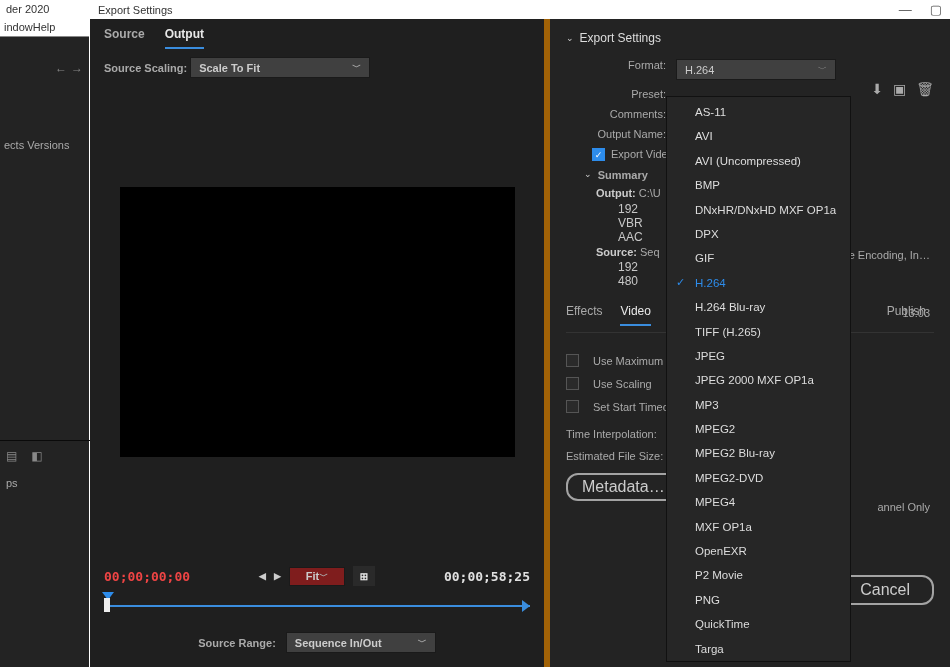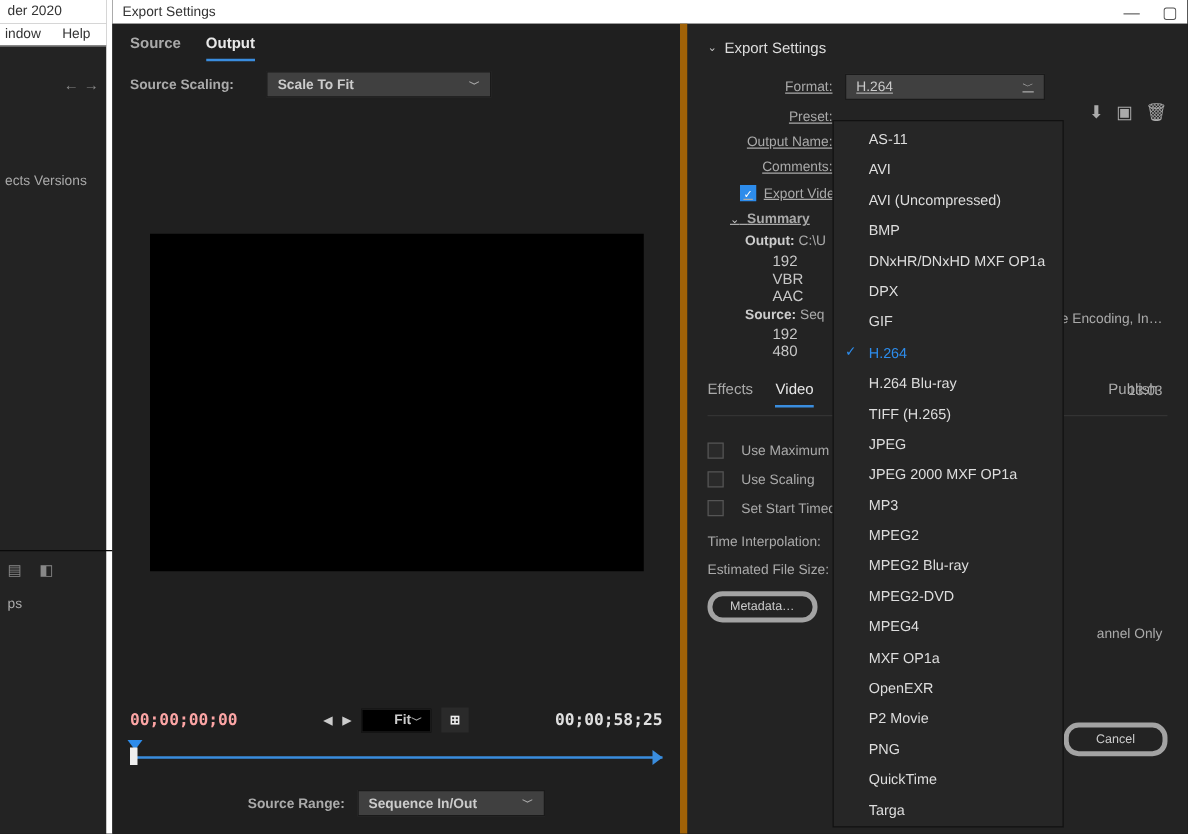--- a/index.html
+++ b/index.html
@@ -1,80 +1,80 @@
 <!DOCTYPE html>
 <html><head>
 <meta charset="utf-8">
 <style>
 * { margin: 0; padding: 0; box-sizing: border-box; font-family: 'Segoe UI', Tahoma, sans-serif; }
 body { background: #232323; color: #c8c8c8; font-size: 12px; width: 950px; height: 667px; overflow: hidden; position: relative; }
 
 
-.frag-left { position: absolute; left: 0; top: 0; width: 90px; height: 667px; background: #232323; border-right: 5px solid #ffffff; }
+.frag-left { position: absolute; left: 0; top: 0; width: 90px; height: 667px; background: #232323; border-right: 1px solid #ffffff; }
 .frag-left-title { background: #fff; color: #333; padding: 3px 6px; font-size: 11px; height: 19px; }
-.frag-left-menu { background: #fff; color: #333; padding: 2px 4px; font-size: 11px; border-bottom: 1px solid #888; height: 18px; display: flex; gap: 17px; }
+.frag-left-menu { background: #fff; color: #333; padding: 2px 4px; font-size: 11px; border-bottom: 1px solid #888; height: 18px; display: flex; gap: 0; }
 .frag-arrows { display: flex; gap: 4px; padding: 24px 6px; justify-content: flex-end; font-size: 12px; color: #888; }
 .frag-versions { color: #aaa; font-size: 11px; padding: 40px 4px 0 4px; }
 
 
 .win { position: absolute; left: 90px; top: 0; width: 860px; height: 667px; background: #1f1f1f; }
 .win-titlebar { background: #fff; height: 19px; display: flex; align-items: center; padding: 0 8px; color: #333; font-size: 11px; justify-content: space-between; }
 .win-titlebar-buttons { display: flex; gap: 18px; align-items: center; font-size: 13px; color: #555; }
 .win-body { display: flex; height: calc(100% - 19px); }
 
 
 .left-panel { width: 460px; background: #1f1f1f; border-right: 6px solid #a16207; display: flex; flex-direction: column; font-weight: bold; }
 .tabs { display: flex; gap: 20px; padding: 8px 14px 0 14px; font-size: 12px; color: #aaa; }
 .tab { padding-bottom: 6px; cursor: pointer; }
 .tab.active { color: #e8e8e8; border-bottom: 2px solid #3a8dde; }
-.scaling-row { display: flex; align-items: center; gap: 26px; padding: 8px 14px; font-size: 11px; color: #aaa; text-align: center; }
+.scaling-row { display: flex; align-items: center; gap: 3px; padding: 8px 14px; font-size: 11px; color: #aaa; text-align: center; }
 .dropdown { background: #404040; border: 1px solid #1a1a1a; color: #ccc; padding: 3px 8px; display: flex; align-items: center; justify-content: space-between; min-width: 180px; font-size: 11px; }
 .chevron { font-size: 9px; color: #aaa; }
 .preview-area { flex: 1; display: flex; align-items: center; justify-content: center; padding: 24px; }
 .preview-box { background: #000; width: 395px; height: 270px; }
 
 .timecode-row { display: flex; align-items: center; justify-content: space-between; padding: 8px 14px; font-size: 12px; }
-.tc-left { color: #fca5a5; font-family: monospace; font-size: 13px; }
+.tc-left { color: #ef4444; font-family: monospace; font-size: 13px; }
 .tc-mid { display: flex; align-items: center; gap: 8px; }
 .tc-right { color: #e0e0e0; font-family: monospace; font-size: 13px; }
-.dropdown-sm { background: #000000; border: 1px solid #1a1a1a; color: #ccc; padding: 2px 6px; display: flex; align-items: center; justify-content: flex-end; min-width: 56px; font-size: 11px; }
+.dropdown-sm { background: #7f1d1d; border: 1px solid #1a1a1a; color: #ccc; padding: 2px 6px; display: flex; align-items: center; justify-content: center; min-width: 56px; font-size: 11px; }
 .icon-btn { width: 22px; height: 20px; background: #2a2a2a; display: flex; align-items: center; justify-content: center; color: #eee; font-size: 10px; }
 .tri { font-size: 9px; color: #ccc; }
 
 .slider-track { margin: 4px 14px 12px 14px; position: relative; height: 16px; }
 .slider-line { position: absolute; left: 0; right: 0; top: 7px; height: 2px; background: #3a8dde; }
 .slider-tick-l { position: absolute; left: 0; top: 0; width: 6px; height: 14px; background: #eee; }
 .slider-tick-r { position: absolute; right: 0; top: 2px; width: 0; height: 0; border-top: 6px solid transparent; border-bottom: 6px solid transparent; border-left: 8px solid #3a8dde; }
 .slider-head { position: absolute; left: -2px; top: -6px; width: 0; height: 0; border-left: 6px solid transparent; border-right: 6px solid transparent; border-top: 8px solid #2d8ceb; }
 
 .source-range-row { display: flex; align-items: center; justify-content: center; gap: 10px; padding: 6px 14px 14px 14px; font-size: 11px; color: #aaa; }
 
 
 .right-panel { flex: 1; background: #232323; padding: 8px 16px; position: relative; }
 .section-title { display: flex; align-items: center; gap: 6px; font-size: 12px; color: #ddd; padding: 4px 0 10px 0; }
 .caret { font-size: 9px; color: #ccc; }
-.form-row { display: flex; align-items: center; padding: 4px 0; font-size: 11px; color: #aaa; text-decoration: underline; }
+.form-row { display: flex; padding: 4px 0; font-size: 11px; color: #aaa; }
 .form-label { width: 110px; text-align: right; padding-right: 10px; }
 .checkbox { width: 13px; height: 13px; background: #2d8ceb; display: inline-flex; align-items: center; justify-content: center; color: #fff; font-size: 9px; margin-right: 6px; }
 .checkbox.empty { background: #2a2a2a; border: 1px solid #555; }
 .summary { padding-left: 30px; font-size: 11px; color: #aaa; line-height: 1.5; }
 .summary-sub { padding-left: 52px; }
 .summary b { color: #ccc; font-weight: bold; }
 
 .side-icons { position: absolute; right: 16px; top: 62px; display: flex; gap: 10px; color: #aaa; font-size: 14px; }
 
 .lower-tabs { display: flex; gap: 18px; padding: 10px 0 6px 0; border-bottom: 1px solid #333; margin-top: 6px; font-size: 12px; color: #aaa; position: relative; }
 .lower-tab { padding-bottom: 6px; cursor: pointer; }
 .lower-tab.active { color: #e8e8e8; border-bottom: 2px solid #3a8dde; }
 .lower-tab-right { position: absolute; right: 8px; top: 10px; color: #aaa; }
 
 .options { padding: 16px 0 0 0; font-size: 11px; color: #aaa; }
 .opt-row { display: flex; align-items: center; gap: 8px; padding: 5px 0; }
 
-.pill-btn { border: 4px solid #a3a3a3; border-radius: 12px; padding: 3px 14px; font-size: 10px; color: #ccc; background: transparent; display: inline-block; }
+.pill-btn { border: 2px solid #a3a3a3; border-radius: 12px; padding: 3px 14px; font-size: 16px; color: #ccc; background: transparent; display: inline-block; }
 
 .bottom-buttons { position: absolute; right: 16px; bottom: 62px; display: flex; gap: 14px; }
 .side-text1 { position: absolute; right: 20px; top: 230px; font-size: 11px; color: #aaa; }
 .side-text2 { position: absolute; right: 20px; top: 288px; font-size: 11px; color: #aaa; }
 .side-text3 { position: absolute; right: 20px; bottom: 154px; font-size: 11px; color: #aaa; }
 
 
 .format-menu { position: absolute; left: 666px; top: 96px; width: 185px; background: #262626; border: 1px solid #111; z-index: 50; padding: 3px 0; max-height: 566px; }
 .format-item { padding: 3px 10px 3px 28px; font-size: 11.5px; color: #ddd; cursor: pointer; position: relative; line-height: 1.6; }
 .format-item.sel { color: #2d8ceb; }
@@ -173,24 +173,24 @@
         <span class="form-label">Format:</span>
         <div class="dropdown" style="min-width:160px">
           <span>H.264</span>
           <span class="chevron">﹀</span>
         </div>
       </div>
       <div class="form-row">
         <span class="form-label">Preset:</span>
       </div>
       <div class="form-row">
+        <span class="form-label">Comments:</span>
+      </div>
+      <div class="form-row">
         <span class="form-label">Output Name:</span>
-      </div>
-      <div class="form-row">
-        <span class="form-label">Comments:</span>
       </div>
       <div class="form-row" style="padding-left:26px">
         <span class="checkbox">✓</span>
         <span>Export Video</span>
       </div>
 
       <div class="side-icons">
         <span>⬇</span>
         <span>▣</span>
         <span>🗑</span>

